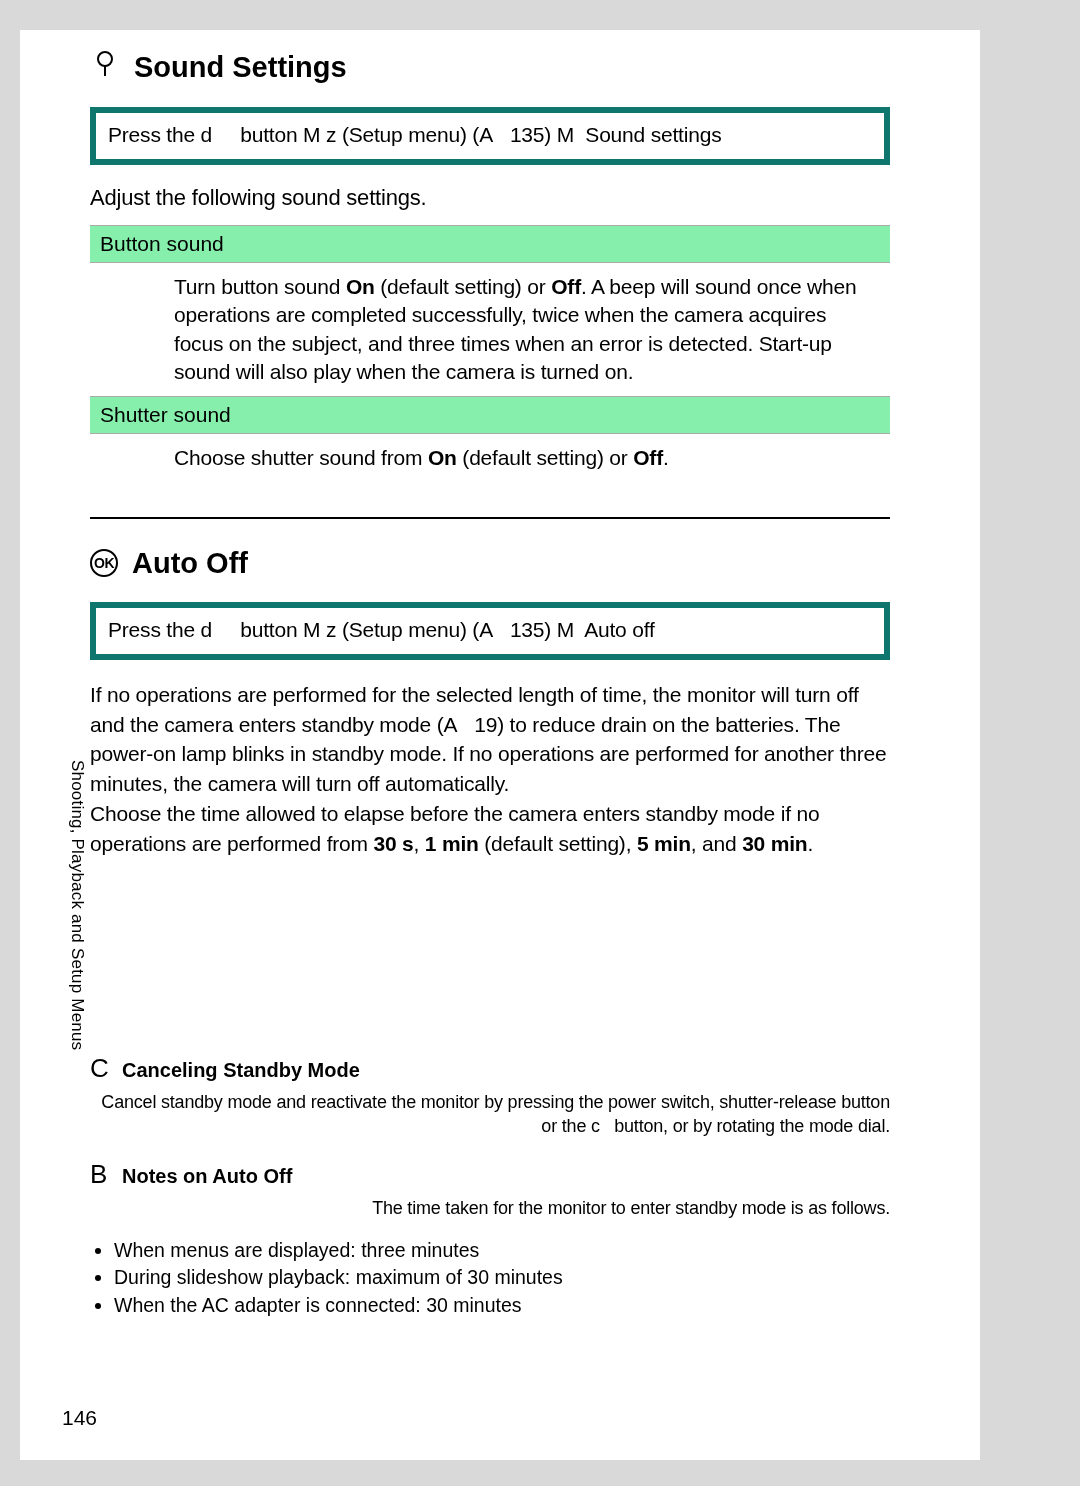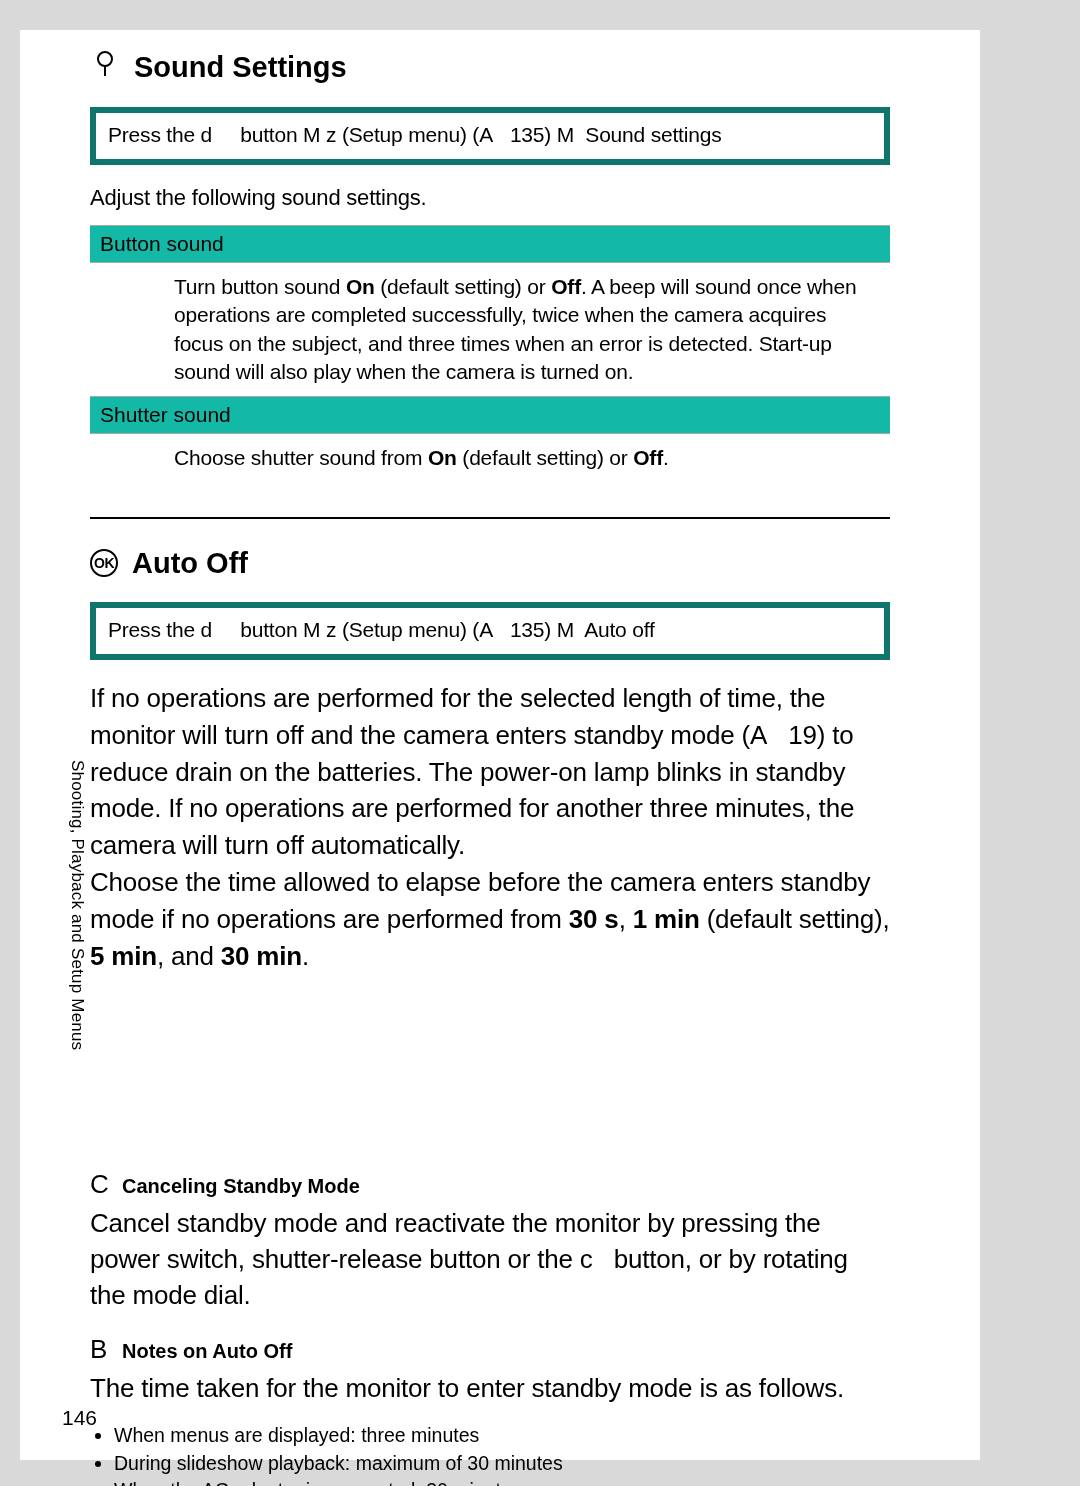--- a/index.html
+++ b/index.html
@@ -53,21 +53,21 @@
     margin-bottom: 20px;
     letter-spacing: -0.2px;
   }
   .intro {
     font-size: 22px;
     margin-bottom: 14px;
     letter-spacing: -0.2px;
   }
   .opt-table { width: 100%; }
   .opt-head {
-    background: #14b8a6;
+    background: #86efac;
     border-top: 1px solid #aaa;
     border-bottom: 1px solid #aaa;
     padding: 6px 10px;
     font-size: 21px;
   }
   .opt-body {
     padding: 10px 10px 10px 84px;
     font-size: 21px;
     line-height: 1.35;
     letter-spacing: -0.2px;
@@ -83,44 +83,45 @@
     justify-content: center;
     width: 28px; height: 28px;
     border: 2.5px solid #000;
     border-radius: 50%;
     font-size: 14px;
     font-weight: 700;
     margin-right: 14px;
     letter-spacing: -0.5px;
   }
   .body-para {
-    font-size: 26px;
+    font-size: 21px;
     line-height: 1.42;
     letter-spacing: -0.2px;
   }
   .notes-block { margin-top: 194px; }
   .note-title {
     display: flex;
     align-items: baseline;
     margin-bottom: 6px;
   }
   .note-title .ni {
     font-size: 26px;
     font-weight: 400;
     width: 32px;
   }
   .note-title .nt {
     font-size: 20px;
     font-weight: 700;
   }
   .note-body {
-    font-size: 26px;
+    font-size: 18px;
     line-height: 1.38;
     margin-bottom: 20px;
     letter-spacing: -0.2px;
+    text-align: right;
   }
   .note-list {
     list-style: disc;
     padding-left: 24px;
     font-size: 19.5px;
     line-height: 1.4;
   }
   .side-label {
     position: absolute;
     left: 47px;

